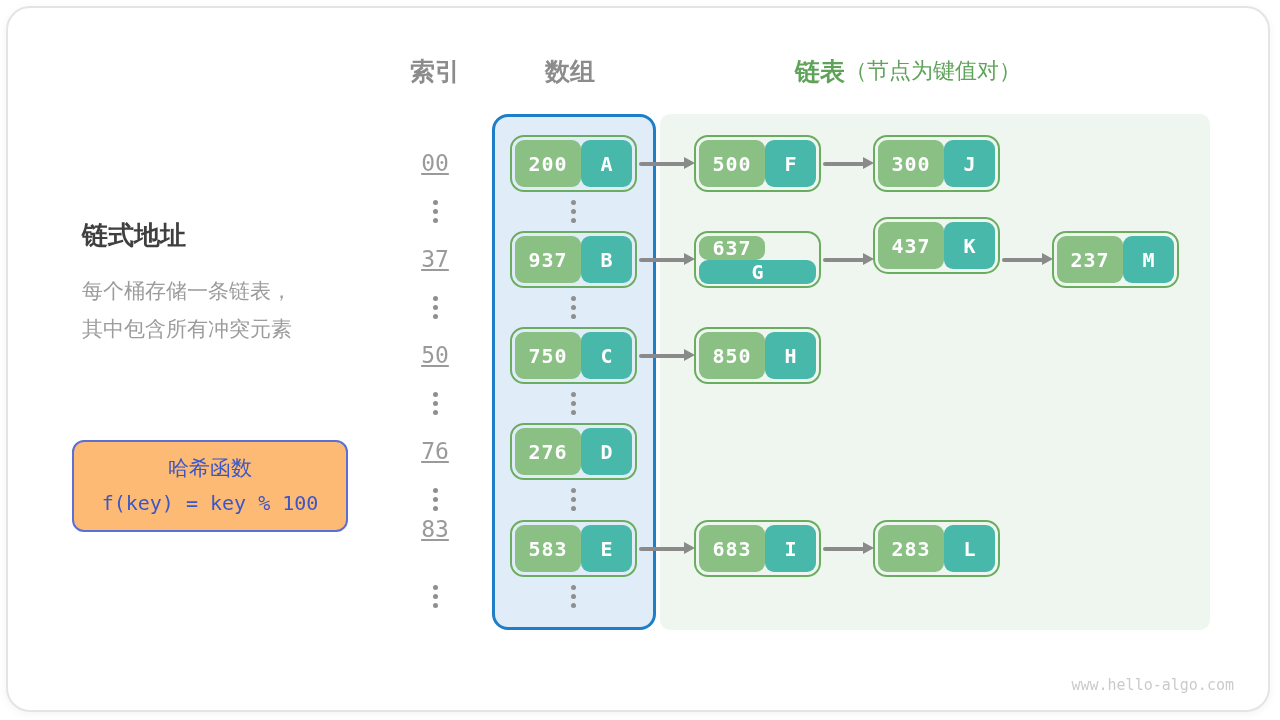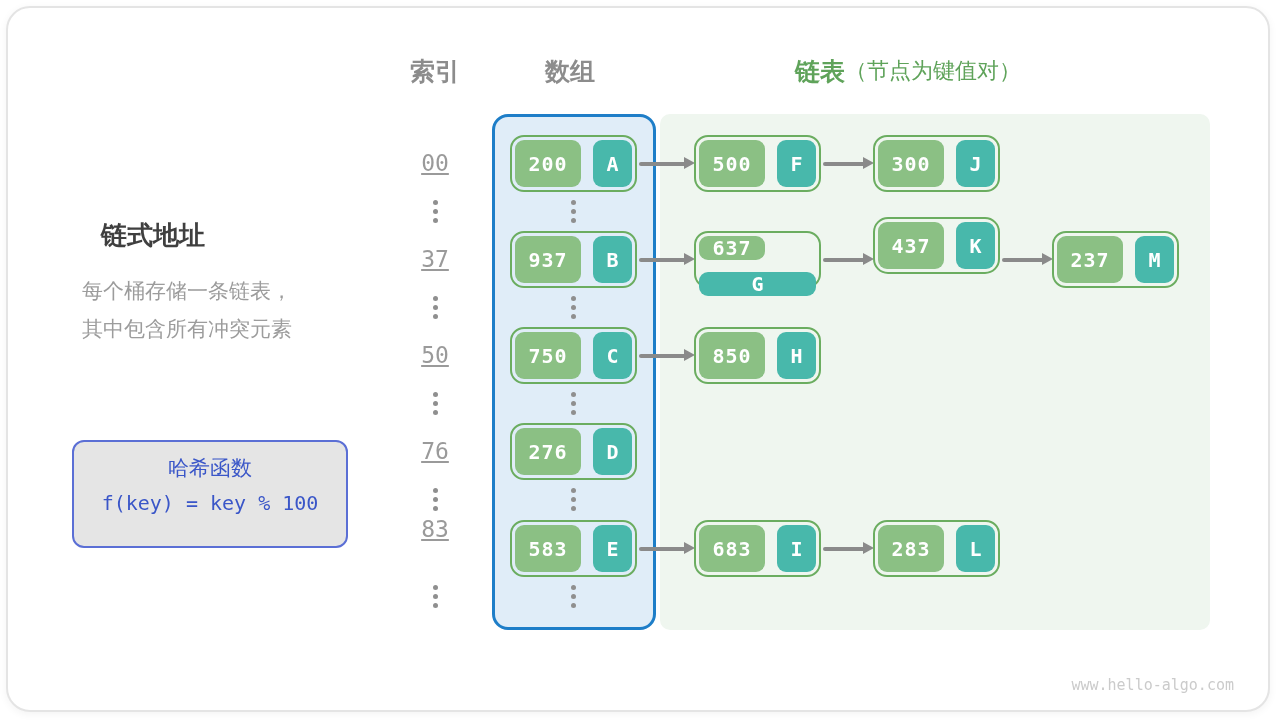--- a/index.html
+++ b/index.html
@@ -11,24 +11,24 @@
 
   
   .hdr{position:absolute;top:54px;height:34px;line-height:34px;font-size:25px;
        font-weight:700;color:#8C8C8C;text-align:center;}
   .hdr-list{position:absolute;top:54px;height:34px;left:795px;display:flex;
             align-items:center;color:#5FA35A;white-space:nowrap;}
   .hdr-list .bold{font-size:25px;font-weight:700;line-height:34px;}
   .hdr-list .note{font-size:22px;font-weight:400;line-height:34px;}
 
   
-  .left-title{position:absolute;left:82px;top:218px;font-size:26px;font-weight:700;color:#3F3F3F;margin-left:19px;}
+  .left-title{position:absolute;left:82px;top:218px;font-size:26px;font-weight:700;color:#3F3F3F;}
   .left-desc{position:absolute;left:82px;top:272px;font-size:21px;line-height:38px;color:#9C9C9C;}
-  .hash-box{position:absolute;left:72px;top:440px;width:276px;height:108px;
-            border:2px solid #5B6FD5;border-radius:12px;background:#e5e5e5;
+  .hash-box{position:absolute;left:72px;top:440px;width:276px;height:92px;
+            border:2px solid #5B6FD5;border-radius:12px;background:#fdba74;
             box-sizing:border-box;text-align:center;}
   .hash-title{margin-top:12px;font-size:21px;font-weight:400;color:#3A56C8;}
   .hash-formula{margin-top:9px;font-family:"DejaVu Sans Mono",monospace;
                 font-size:20px;color:#3A56C8;}
 
   
   .array-col{position:absolute;left:492px;top:114px;width:164px;height:516px;
              background:#E0EDF8;border:3px solid #1E7EC8;border-radius:16px;
              box-sizing:border-box;}
   .list-region{position:absolute;left:660px;top:114px;width:550px;height:516px;
@@ -37,21 +37,21 @@
   
   .index-label{position:absolute;width:70px;text-align:center;
                font-family:"DejaVu Sans Mono",monospace;font-size:23px;color:#9A9A9A;text-decoration:underline;}
 
   
   .vdots{position:absolute;display:flex;flex-direction:column;gap:4px;align-items:center;width:6px;}
   .vdots i{width:5px;height:5px;border-radius:50%;background:#8F8F8F;}
 
   
   .node{position:absolute;width:127px;height:57px;border:2px solid #6BAD60;
-        border-radius:14px;box-sizing:border-box;display:flex;gap:12px;padding:3px;}
+        border-radius:14px;box-sizing:border-box;display:flex;gap:0;padding:3px;}
   .node .key{width:66px;background:#8BC084;border-radius:9px;display:flex;
              align-items:center;justify-content:center;color:#ffffff;
              font-family:"DejaVu Sans Mono",monospace;font-size:20px;font-weight:600;
              letter-spacing:1px;}
   .node .val{flex:1;background:#48B8AB;border-radius:9px;display:flex;
              align-items:center;justify-content:center;color:#ffffff;
              font-family:"DejaVu Sans Mono",monospace;font-size:20px;font-weight:600;}
 
   
   .arrow{position:absolute;height:13px;}

